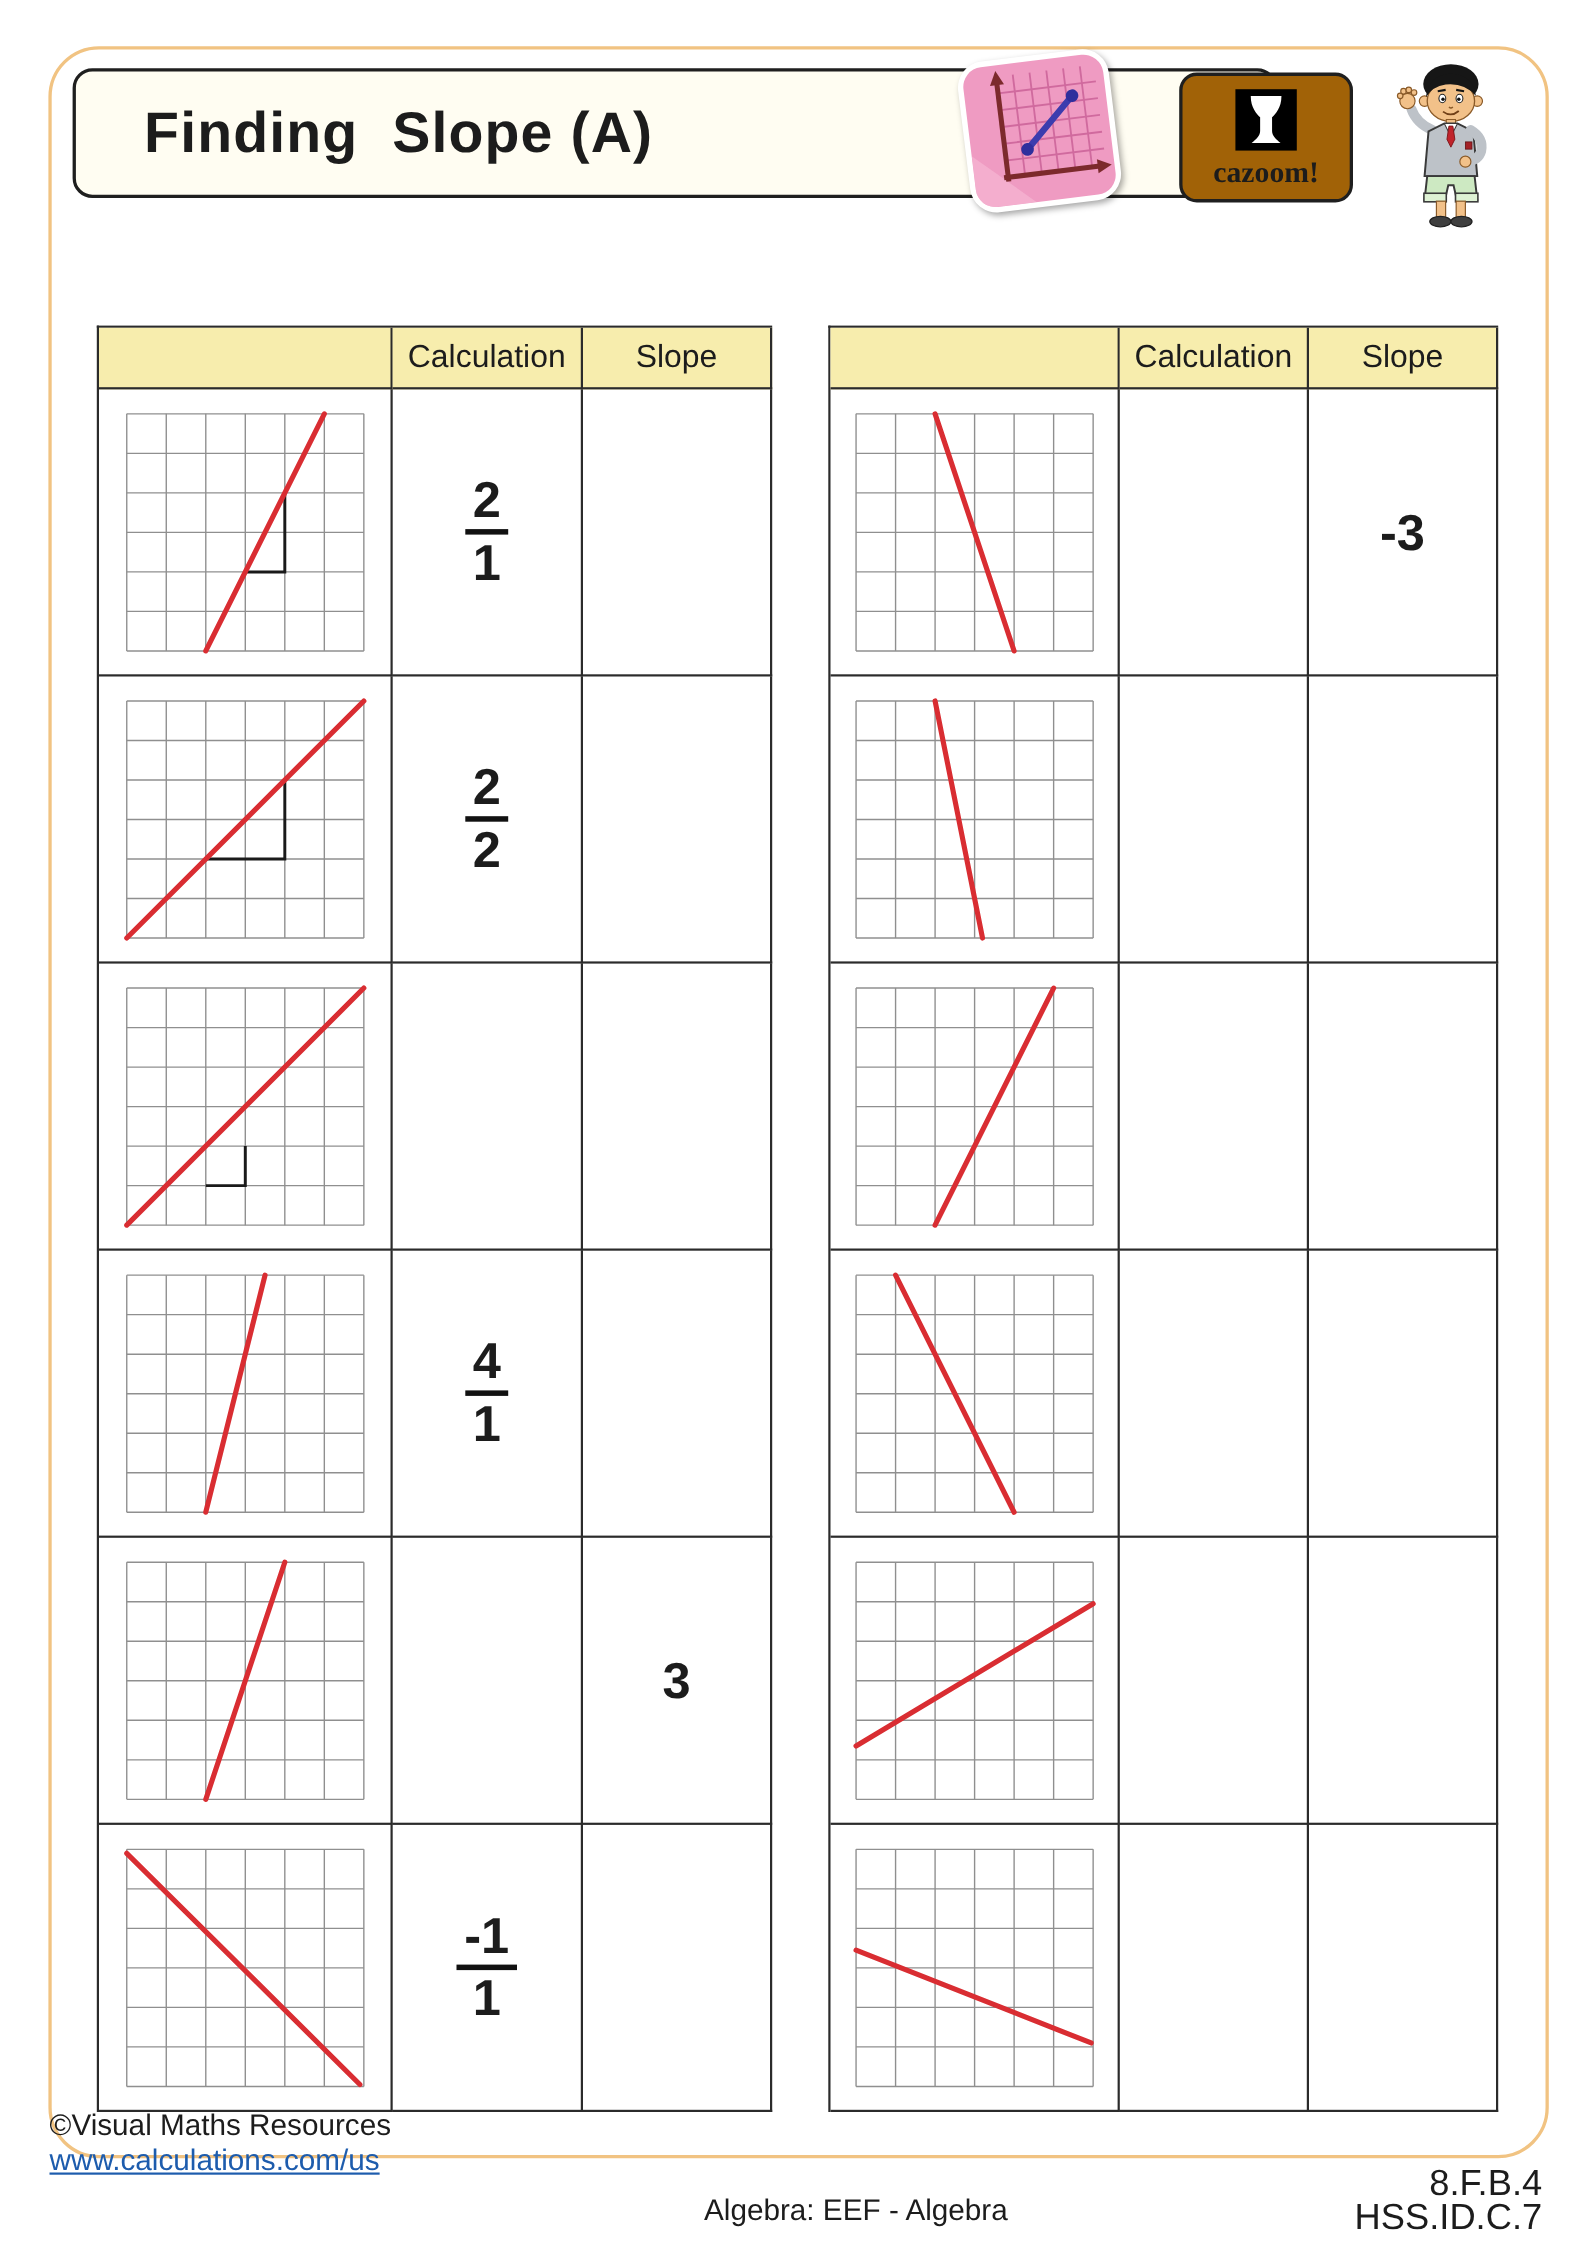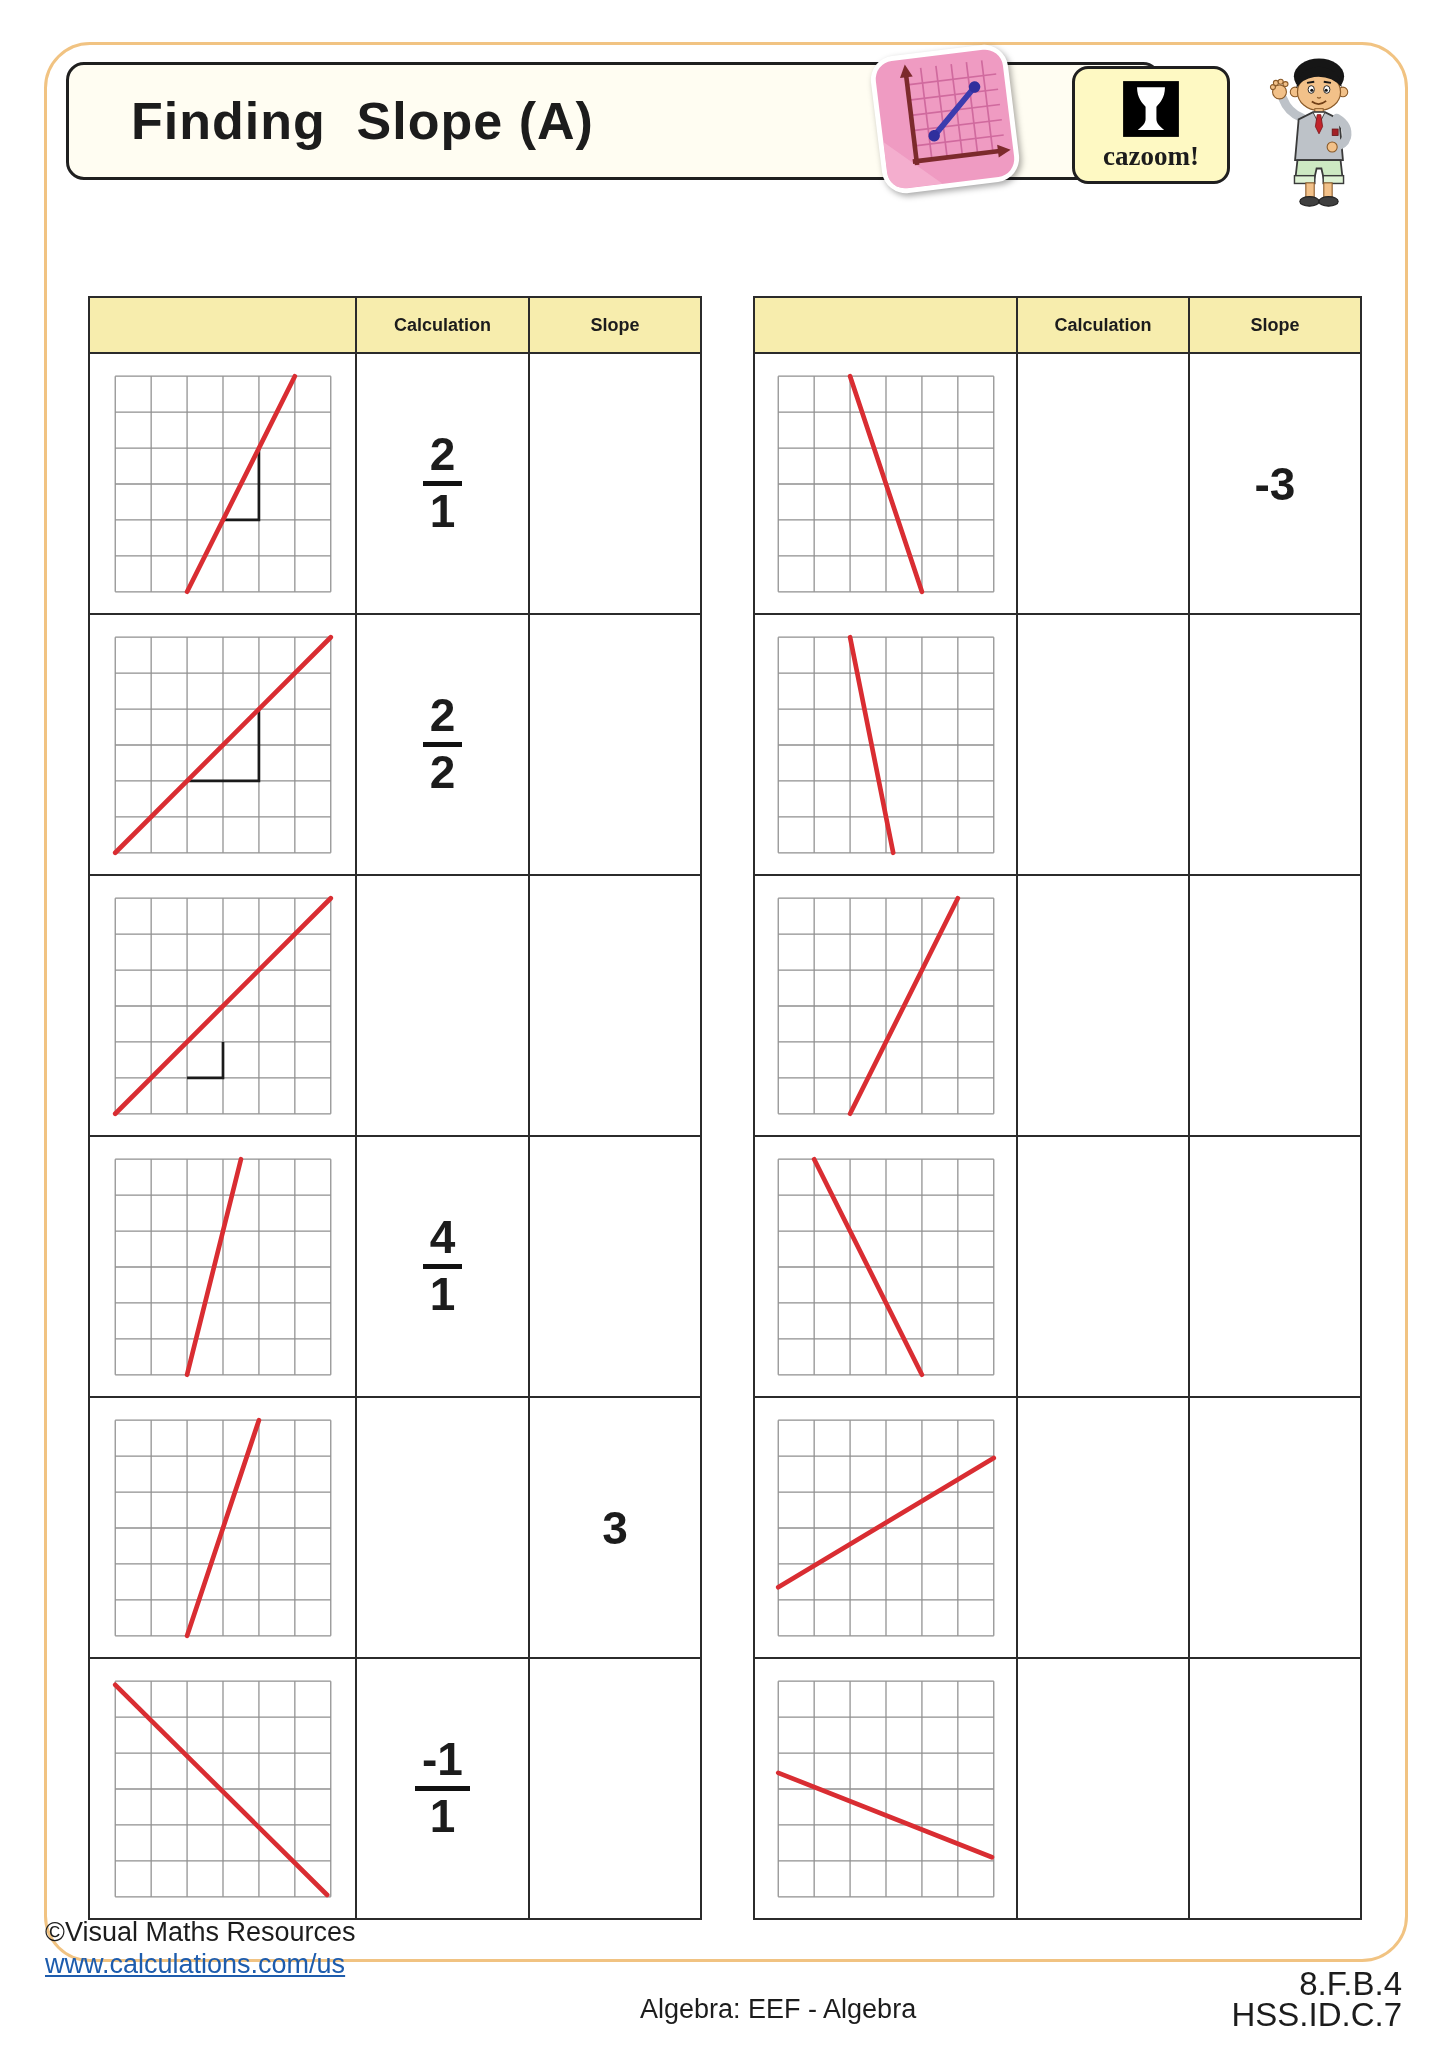--- a/index.html
+++ b/index.html
@@ -6,40 +6,40 @@
   .page{position:relative;width:1449px;height:2048px;background:#ffffff;
         font-family:"Liberation Sans",sans-serif;overflow:hidden;color:#1c1c1c;}
   .abs{position:absolute;}
   
   .outer-border{left:44px;top:42px;width:1358px;height:1914px;border:3px solid #f1c382;border-radius:46px;}
   
   .title-box{left:66px;top:62px;width:1089px;height:112px;background:#fffdf2;
              border:3px solid #1f1f1f;border-radius:18px;display:flex;align-items:center;}
   .title{font-size:52px;font-weight:bold;letter-spacing:1px;padding-left:62px;white-space:pre;}
   
-  .cazoom-box{left:1072px;top:66px;width:152px;height:112px;background:#fef9c3;border:3px solid #1f1f1f;
+  .cazoom-box{left:1072px;top:66px;width:152px;height:112px;background:#a16207;border:3px solid #1f1f1f;
               border-radius:16px;display:flex;flex-direction:column;align-items:center;justify-content:center;}
   .cazoom-text{font-family:"Liberation Serif",serif;font-weight:bold;font-size:27px;letter-spacing:0px;margin-top:1px;}
   
   .badge{left:876px;top:50px;width:138px;height:138px;transform:rotate(-7deg);
          background:#ffffff;border-radius:24px;box-shadow:2px 3px 6px rgba(0,0,0,0.35);padding:5px;box-sizing:border-box;}
   .badge-inner{width:100%;height:100%;background:#ef9bc2;border-radius:18px;overflow:hidden;}
   
   .instruction{left:115px;top:192px;width:980px;font-family:"DejaVu Serif","Liberation Serif",serif;
                font-style:italic;font-size:25px;line-height:35px;color:#1f1f1f;}
   
   .stable{top:296px;background:#fff;border-left:2px solid #2b2b2b;border-top:2px solid #2b2b2b;}
   .table-left{left:88px;width:612px;}
   .table-right{left:753px;width:607px;}
   .trow{display:grid;height:261px;}
   .table-left .trow{grid-template-columns:267px 173px 172px;}
   .table-right .trow{grid-template-columns:263px 172px 172px;}
   .trow.thead{height:56px;}
   .cell{border-right:2px solid #2b2b2b;border-bottom:2px solid #2b2b2b;display:flex;align-items:center;justify-content:center;box-sizing:border-box;}
-  .thead .cell{background:#f7edad;font-weight:bold;font-size:18px;text-align:right;}
+  .thead .cell{background:#f7edad;font-weight:normal;font-size:29px;text-align:right;}
   .frac{display:inline-flex;flex-direction:column;align-items:center;font-weight:bold;font-size:46px;line-height:1.08;}
   .frac .num{border-bottom:5px solid #111;padding:0 7px 1px 7px;}
   .frac .den{padding:1px 7px 0 7px;}
   .slopeval{font-weight:bold;font-size:46px;}
   .minigraph{display:block;}
   
   .footer-left{left:45px;top:1916px;font-size:27px;line-height:32px;}
   .footer-url{color:#1d5cad;text-decoration:underline;}
   .footer-center{left:640px;top:1994px;font-size:27px;}
   .footer-right{left:1160px;top:1968px;width:242px;text-align:right;font-size:33px;line-height:31px;}

